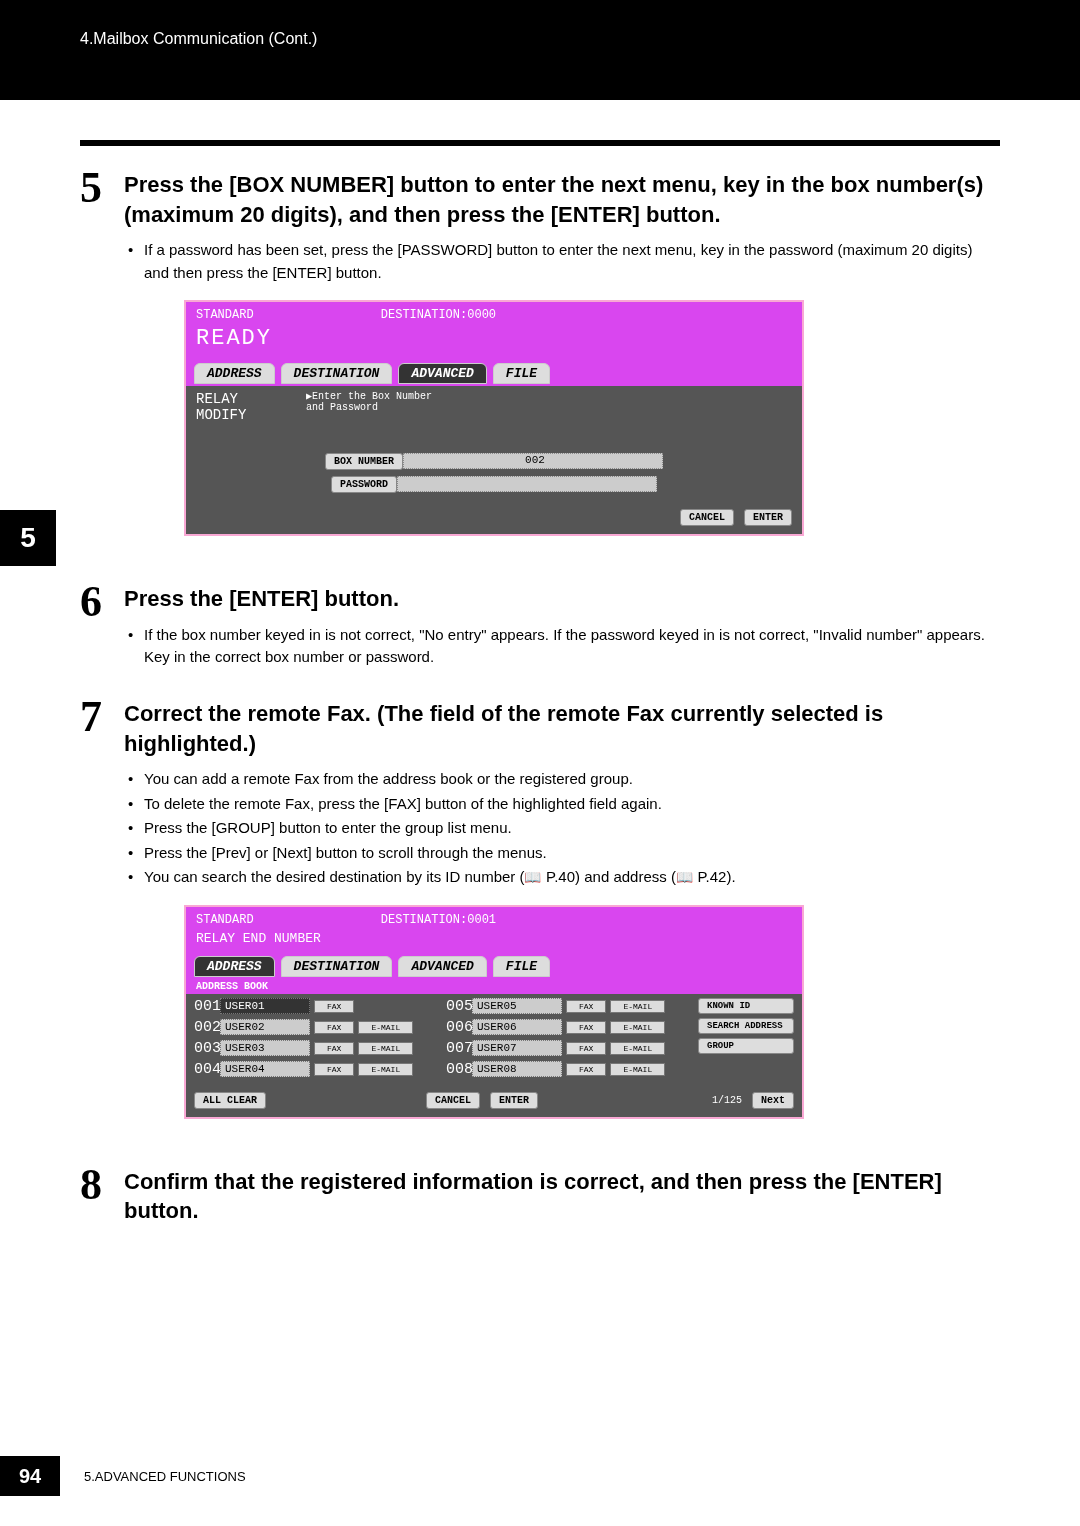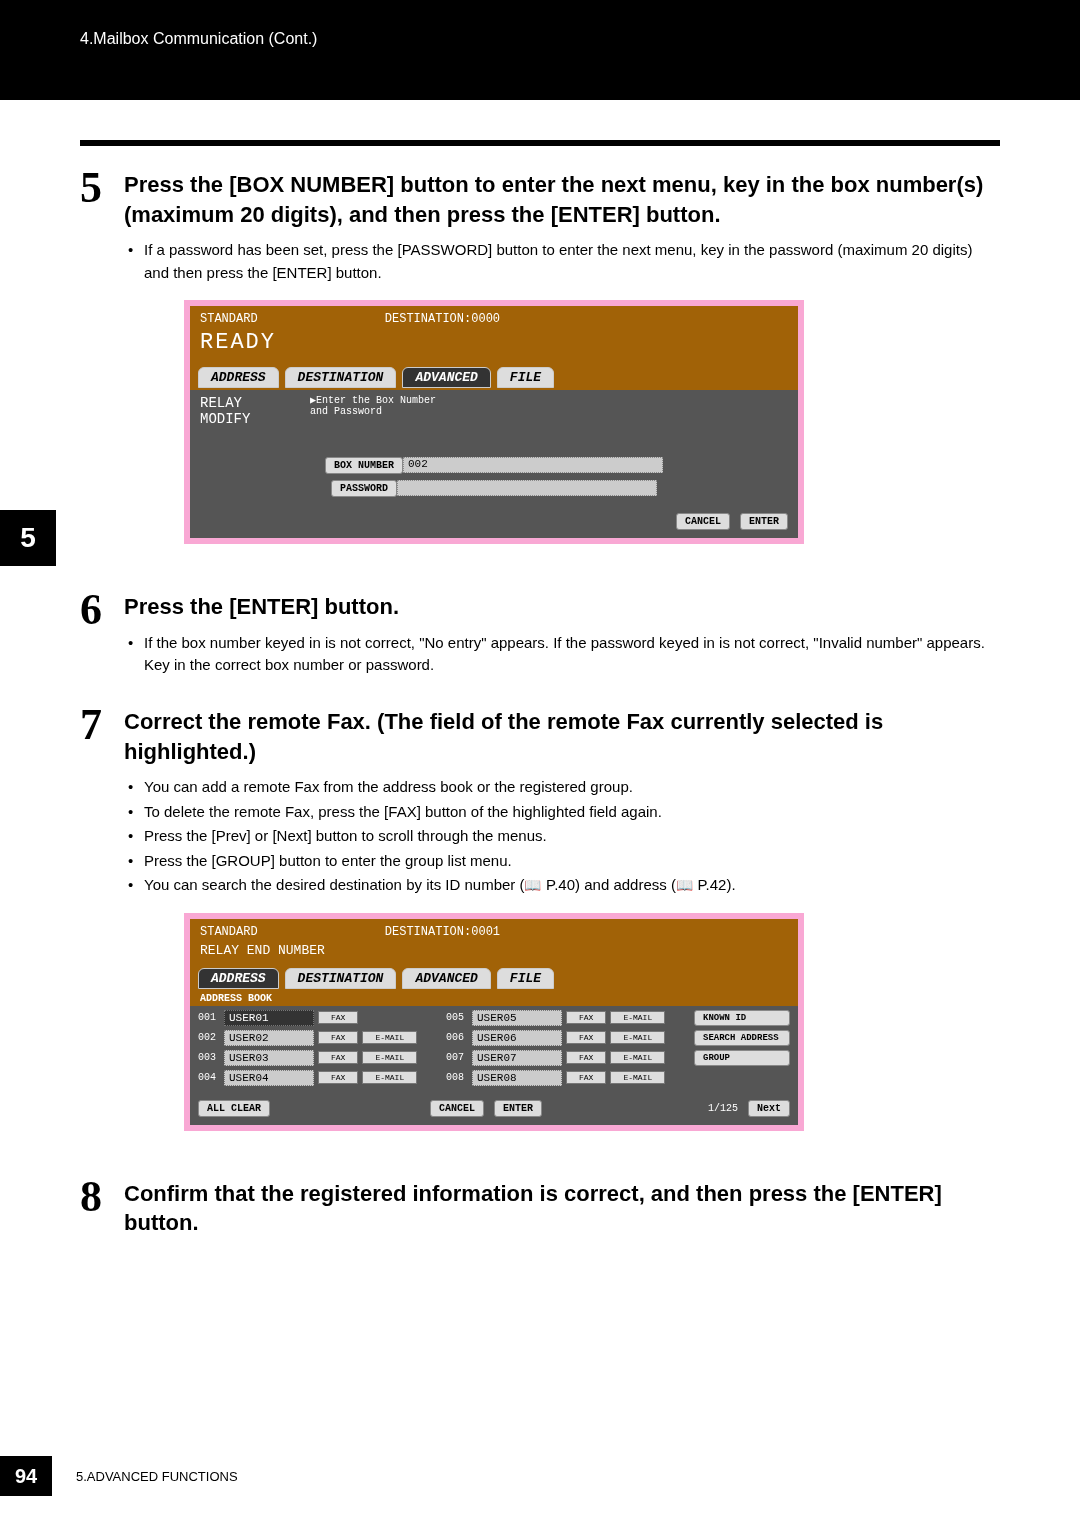--- a/index.html
+++ b/index.html
@@ -84,36 +84,36 @@
     .page-footer {
       position: absolute;
       bottom: 30px;
       left: 0;
       display: flex;
       align-items: center;
     }
     .page-num-box {
       background: #000;
       color: #fff;
-      width: 52px;
+      width: 60px;
       height: 40px;
       display: flex;
       align-items: center;
       justify-content: center;
       font-size: 20px;
       font-weight: bold;
     }
     .footer-text {
       font-size: 13px;
       margin-left: 24px;
     }
     
     .lcd-panel {
-      border: 6px solid #f9a8d4;
-      background: #a16207;
+      border: 2px solid #f9a8d4;
+      background: #d946ef;
       margin: 16px 0 20px 60px;
       width: 620px;
       font-family: "Courier New", monospace;
       position: relative;
     }
     .lcd-top {
       padding: 6px 10px 4px 10px;
       color: #fff;
       font-size: 12px;
     }
@@ -162,20 +162,21 @@
       color: #fff;
       font-size: 10px;
       position: absolute;
       left: 120px;
       top: 4px;
     }
     .lcd-row-center {
       display: flex;
       justify-content: center;
       margin-top: 30px;
+      text-align: center;
     }
     .lcd-btn {
       background: #ddd;
       border: 1px solid #888;
       color: #000;
       font-size: 10px;
       font-weight: bold;
       padding: 2px 8px;
       border-radius: 3px;
     }
@@ -212,21 +213,21 @@
       flex: 1;
     }
     .addr-row {
       display: flex;
       align-items: center;
       gap: 4px;
       margin-bottom: 4px;
     }
     .addr-id {
       color: #fff;
-      font-size: 10px;
+      font-size: 15px;
       width: 22px;
     }
     .addr-name {
       background: #ccc;
       border: 1px dotted #777;
       color: #000;
       font-size: 11px;
       padding: 1px 4px;
       width: 90px;
     }
@@ -334,22 +335,22 @@
     </div>
   </div>
 
   <div class="step">
     <div class="step-num">7</div>
     <div class="step-body">
       <div class="step-heading">Correct the remote Fax. (The field of the remote Fax currently selected is highlighted.)</div>
       <ul class="bullets">
         <li>You can add a remote Fax from the address book or the registered group.</li>
         <li>To delete the remote Fax, press the [FAX] button of the highlighted field again.</li>
+        <li>Press the [GROUP] button to enter the group list menu.</li>
         <li>Press the [Prev] or [Next] button to scroll through the menus.</li>
-        <li>Press the [GROUP] button to enter the group list menu.</li>
         <li><span>You can search the desired destination by its ID number (</span><span class="book-icon">📖</span><span> P.40) and address (</span><span class="book-icon">📖</span><span> P.42).</span></li>
       </ul>
 
       <div class="lcd-panel">
         <div class="lcd-top">
           <span>STANDARD</span>
           <span style="margin-left:120px">DESTINATION:0001</span>
         </div>
         <div class="lcd-subtitle">RELAY END NUMBER</div>
         <div class="lcd-tabs">

